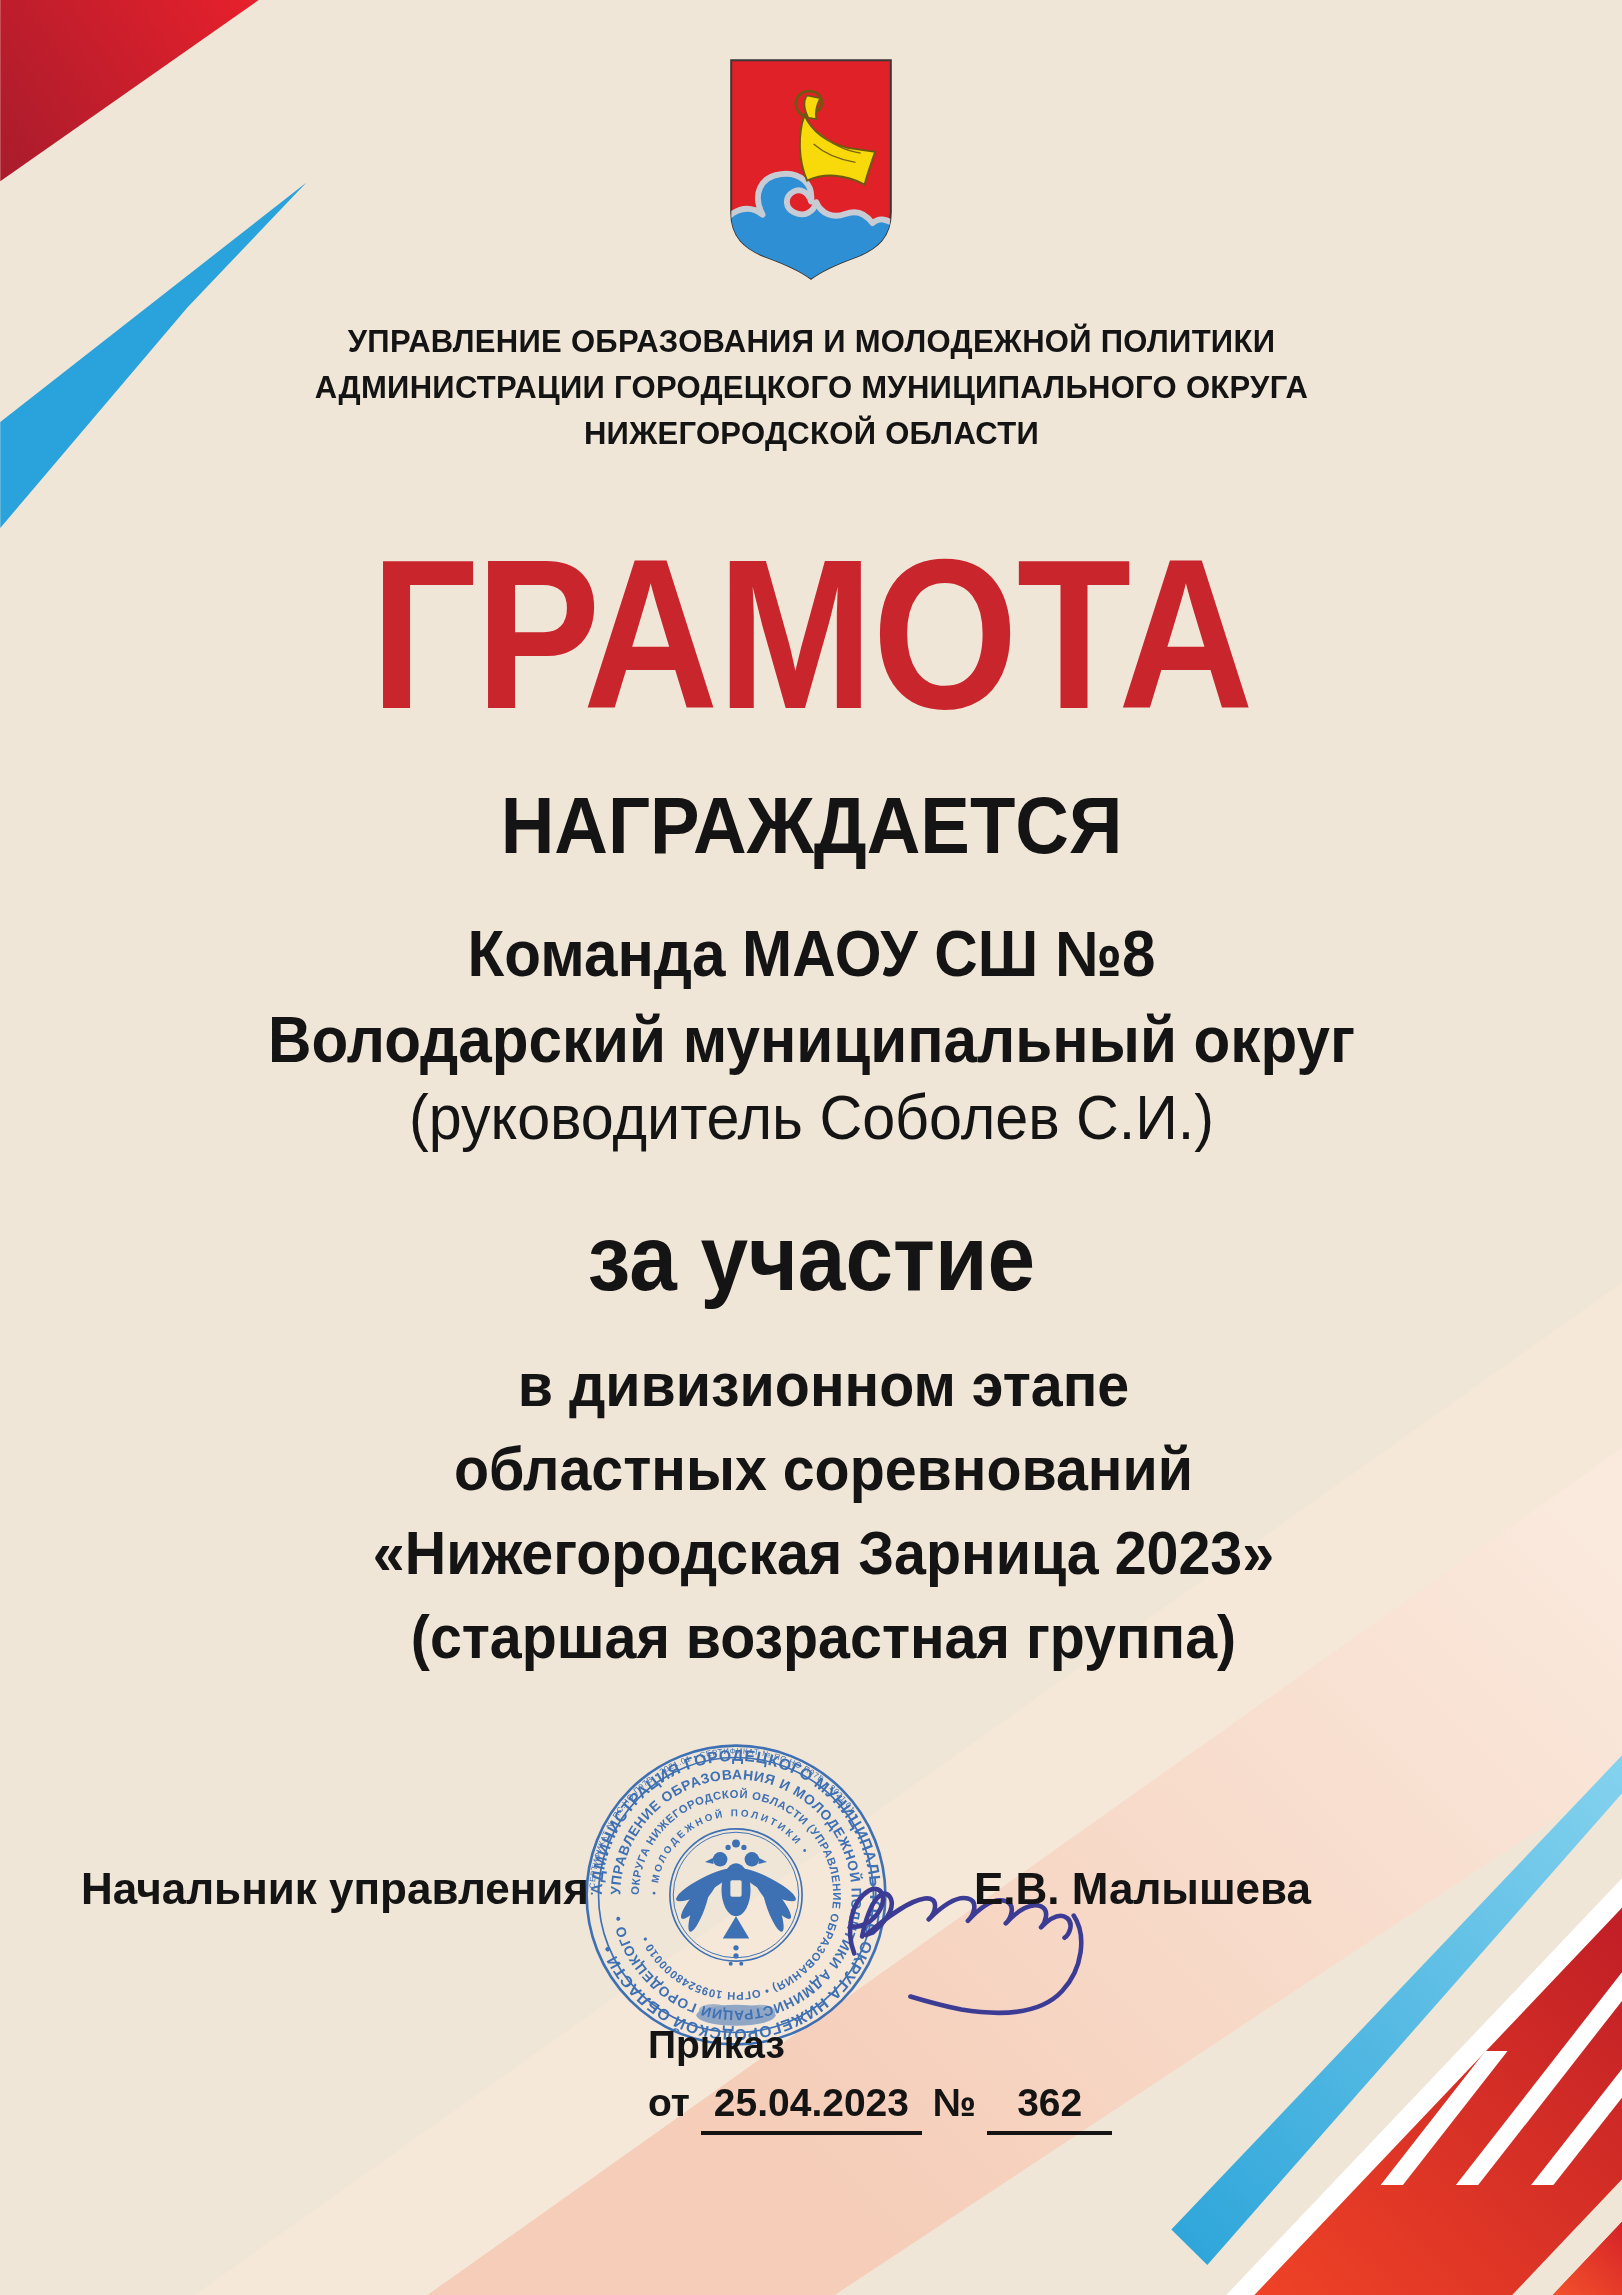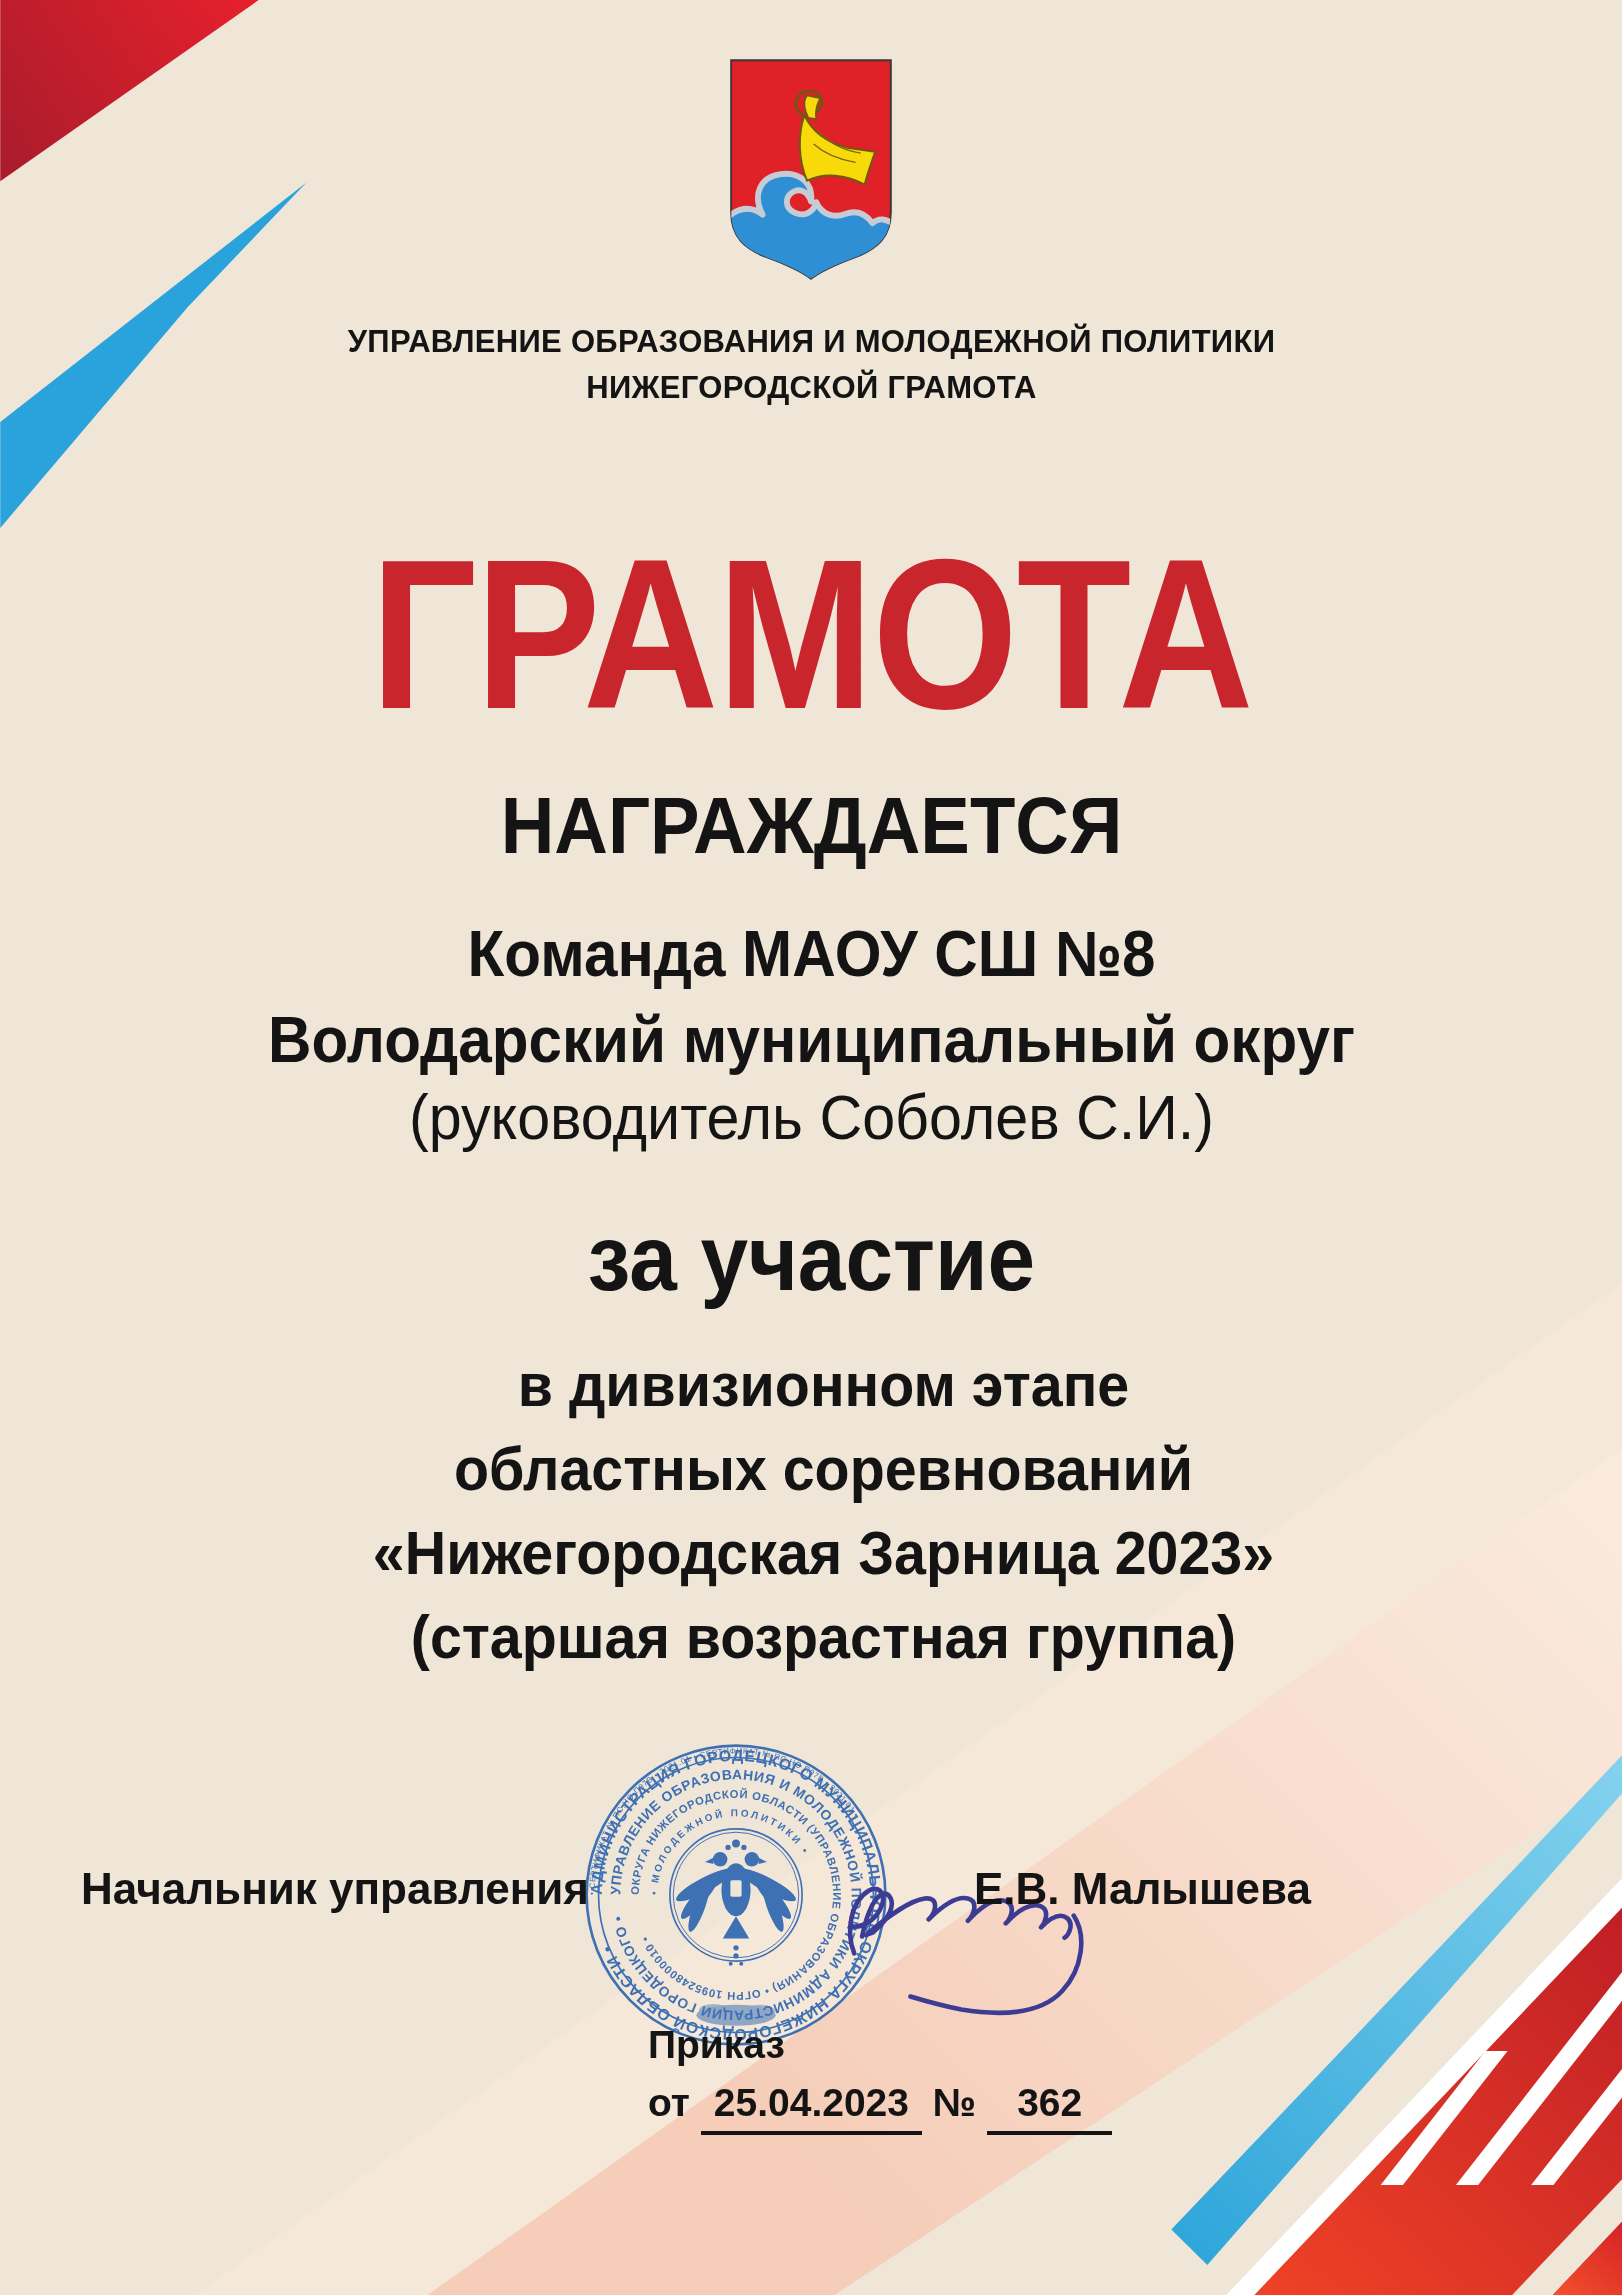--- a/index.html
+++ b/index.html
@@ -104,21 +104,22 @@
       <path d="M132,96 C116,92 108,76 116,64 C126,50 148,54 152,68 C155,78 148,88 138,87
                C130,86 127,77 133,72" fill="none" stroke="#6b5a10" stroke-width="4" stroke-linecap="round"></path>
       <path d="M132,96 C124,80 124,70 130,62 L150,66 C144,78 142,88 144,98 Z" fill="#f8d90a" stroke="#6b5a10" stroke-width="2.5"></path>
       <path d="M148,118 C166,136 188,146 212,150 M140,136 C158,152 180,160 204,164" fill="none" stroke="#7a650e" stroke-width="2"></path>
     </g>
   </g>
 </svg>
 
 <div class="abs ctr org">
   <div class="line">УПРАВЛЕНИЕ ОБРАЗОВАНИЯ И МОЛОДЕЖНОЙ ПОЛИТИКИ</div>
-  <div class="line">НИЖЕГОРОДСКОЙ ГРАМОТА</div>
+  <div class="line">АДМИНИСТРАЦИИ ГОРОДЕЦКОГО МУНИЦИПАЛЬНОГО ОКРУГА</div>
+  <div class="line">НИЖЕГОРОДСКОЙ ОБЛАСТИ</div>
 </div>
 
 <div class="abs ctr gramota cond88">ГРАМОТА</div>
 
 <div class="abs ctr awarded cond">НАГРАЖДАЕТСЯ</div>
 
 <div class="abs ctr recipient">
   <div class="line cond">Команда МАОУ СШ №8</div>
   <div class="line cond">Володарский муниципальный округ</div>
 </div>

